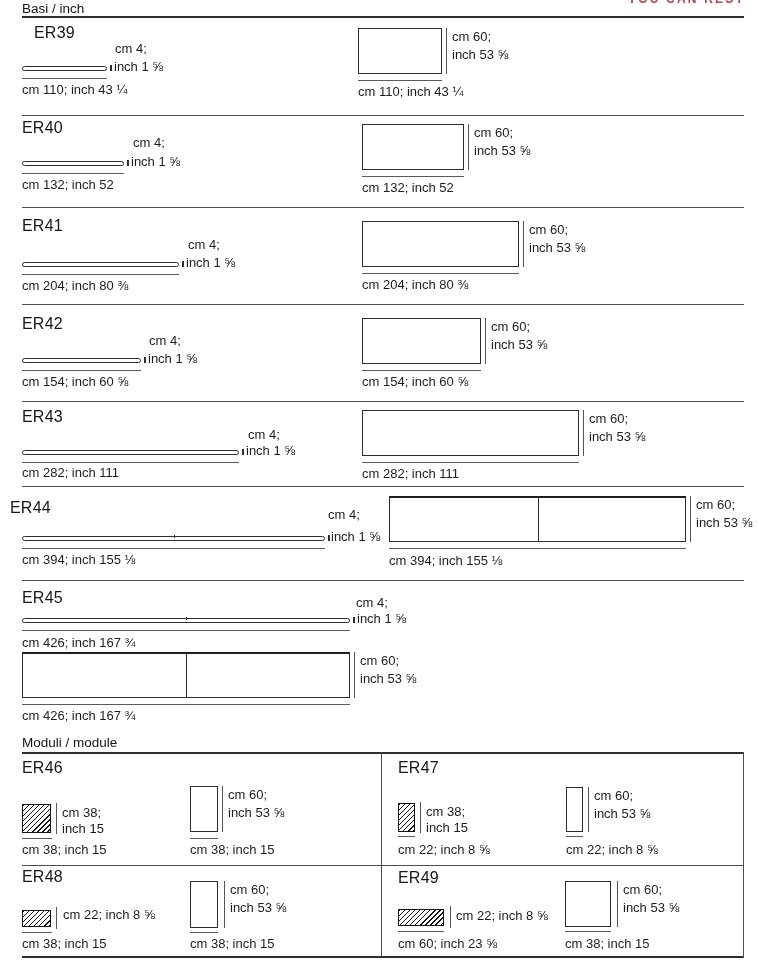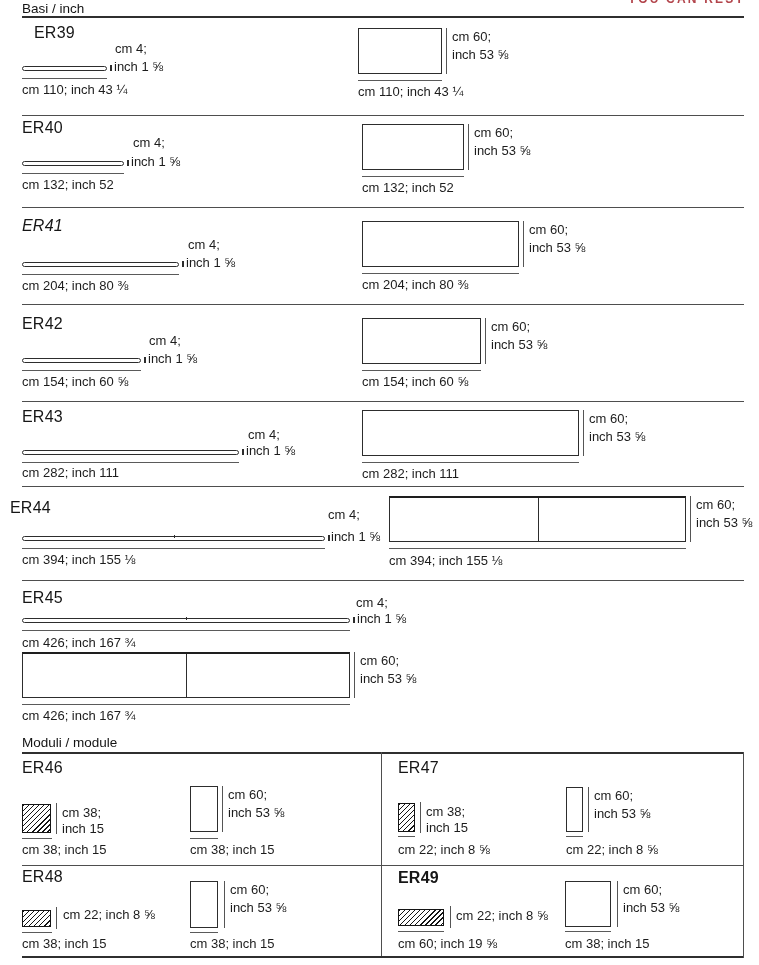--- a/index.html
+++ b/index.html
@@ -61,21 +61,21 @@
     <div class="rect" style="left:362px;top:124px;width:102px;height:46px;"></div>
     <div class="vline" style="left:468px;top:124px;height:46px;"></div>
     <div class="lbl" style="left:474px;top:125px;">cm 60;</div>
     <div class="lbl" style="left:474px;top:143px;">inch 53 ⅝</div>
     <div class="mline" style="left:362px;top:176px;width:102px;"></div>
     <div class="lbl" style="left:362px;top:180px;">cm 132; inch 52</div>
   </div>
   <div class="hr" style="left:22px;top:207px;width:722px;"></div>
 
   <div>
-    <div class="title" style="left:22px;top:217px;font-style:italic;">ER41</div>
+    <div class="title" style="left:22px;top:217px;">ER41</div>
     <div class="lbl" style="left:188px;top:237px;">cm 4;</div>
     <div class="bar" style="left:22px;top:262px;width:157px;"></div>
     <div class="tick" style="left:182px;top:261px;"></div>
     <div class="lbl" style="left:186px;top:255px;">inch 1 ⅝</div>
     <div class="mline" style="left:22px;top:274px;width:157px;"></div>
     <div class="lbl" style="left:22px;top:278px;">cm 204; inch 80 ⅜</div>
     <div class="rect" style="left:362px;top:221px;width:157px;height:46px;"></div>
     <div class="vline" style="left:523px;top:221px;height:46px;"></div>
     <div class="lbl" style="left:529px;top:222px;">cm 60;</div>
     <div class="lbl" style="left:529px;top:240px;">inch 53 ⅝</div>
@@ -207,26 +207,26 @@
     <div class="lbl" style="left:22px;top:936px;">cm 38; inch 15</div>
     <div class="rect" style="left:190px;top:881px;width:28px;height:47px;"></div>
     <div class="vline" style="left:224px;top:881px;height:47px;"></div>
     <div class="lbl" style="left:230px;top:882px;">cm 60;</div>
     <div class="lbl" style="left:230px;top:900px;">inch 53 ⅝</div>
     <div class="mline" style="left:190px;top:932px;width:28px;"></div>
     <div class="lbl" style="left:190px;top:936px;">cm 38; inch 15</div>
   </div>
 
   <div>
-    <div class="title" style="left:398px;top:869px;font-weight:bold;">ER49</div>
+    <div class="title" style="left:398px;top:869px;">ER49</div>
     <div class="hatch" style="left:398px;top:909px;width:46px;height:17px;"></div>
     <div class="vline" style="left:450px;top:906px;height:22px;"></div>
     <div class="lbl" style="left:456px;top:908px;">cm 22; inch 8 ⅝</div>
     <div class="mline" style="left:398px;top:931px;width:46px;"></div>
-    <div class="lbl" style="left:398px;top:936px;">cm 60; inch 19 ⅝</div>
+    <div class="lbl" style="left:398px;top:936px;">cm 60; inch 23 ⅝</div>
     <div class="rect" style="left:565px;top:881px;width:46px;height:46px;"></div>
     <div class="vline" style="left:617px;top:881px;height:46px;"></div>
     <div class="lbl" style="left:623px;top:882px;">cm 60;</div>
     <div class="lbl" style="left:623px;top:900px;">inch 53 ⅝</div>
     <div class="mline" style="left:565px;top:931px;width:46px;"></div>
     <div class="lbl" style="left:565px;top:936px;">cm 38; inch 15</div>
   </div>
 
 </div>
 

